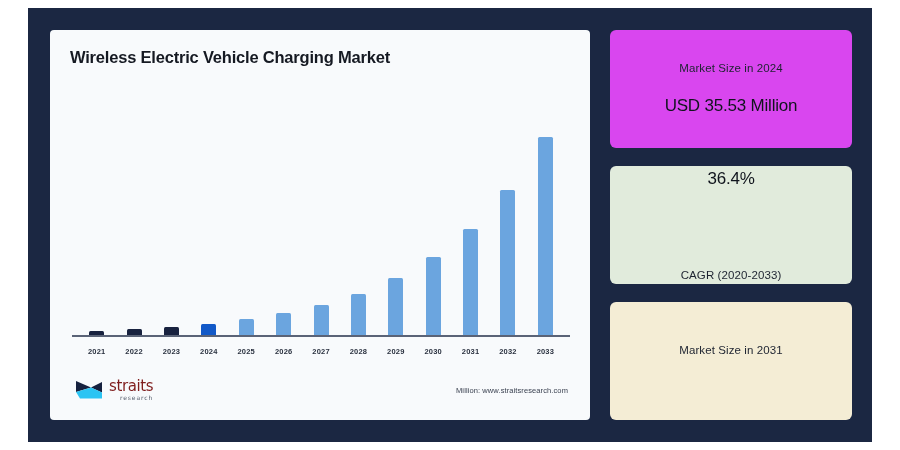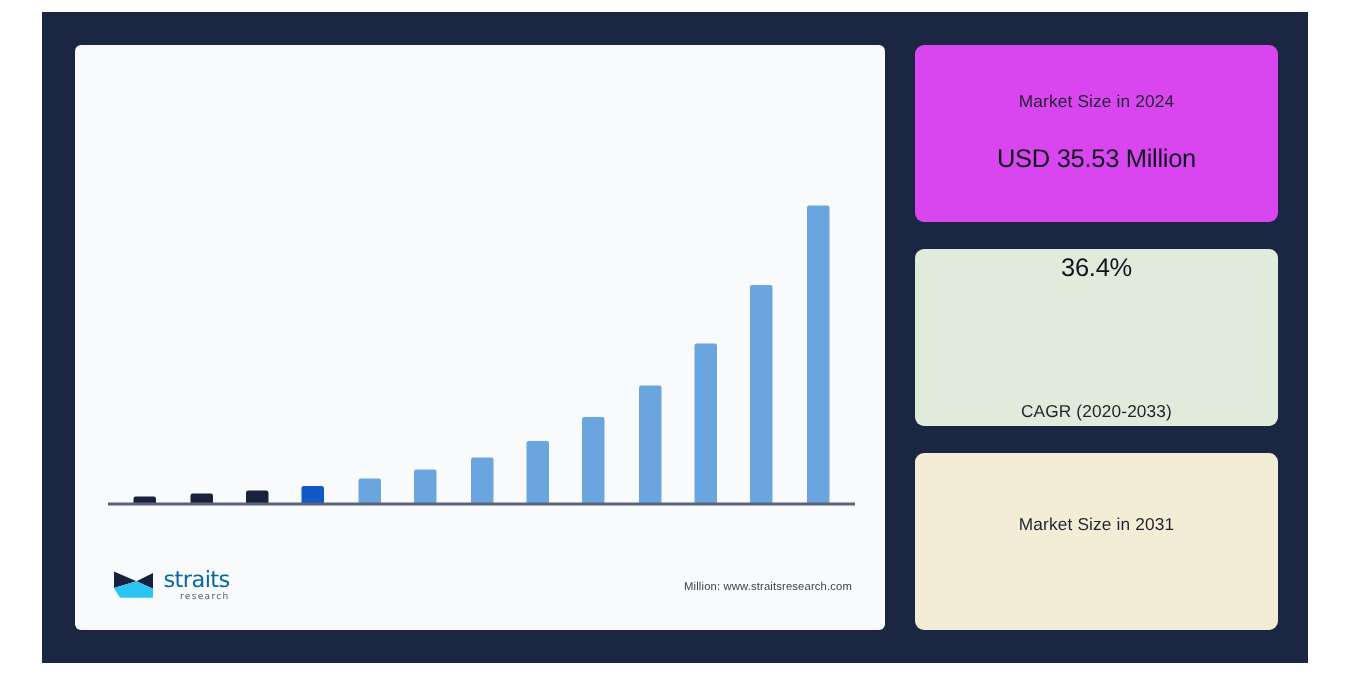--- a/index.html
+++ b/index.html
@@ -146,21 +146,21 @@
     height: 22px;
     flex: none;
   }
   .logo-text {
     display: flex;
     flex-direction: column;
     line-height: 1;
   }
   .logo-name {
     font-size: 15px;
-    color: #0369a1;
+    color: #7f1d1d;
     letter-spacing: -0.4px;
     font-family: "DejaVu Sans", sans-serif;
   }
   .logo-sub {
     font-size: 6px;
     color: #555d6b;
     letter-spacing: 0.9px;
     align-self: flex-end;
     margin-top: 1px;
     font-family: "DejaVu Sans", sans-serif;
@@ -206,20 +206,21 @@
   }
   .stat-card .gap-a { height: 22px; }
 </style>
 </head>
 <body>
 
 <div class="page">
   <div class="infographic">
 
     <div class="chart-card">
+      <div class="chart-title">Wireless Electric Vehicle Charging Market</div>
 
       <div class="plot-area">
         <div class="bars" id="bars-container">
             <div class="bar-col">
               <div class="bar dark" style="background: rgb(24, 34, 63); height: 4.635px;"></div>
             </div>
             <div class="bar-col">
               <div class="bar dark" style="background: rgb(24, 34, 63); height: 6.592px;"></div>
             </div>
             <div class="bar-col">
@@ -250,20 +251,35 @@
               <div class="bar" style="background: rgb(107, 165, 223); height: 107.154px;"></div>
             </div>
             <div class="bar-col">
               <div class="bar" style="background: rgb(107, 165, 223); height: 146.157px;"></div>
             </div>
             <div class="bar-col">
               <div class="bar" style="background: rgb(107, 165, 223); height: 199.35px;"></div>
             </div>
           </div>
         <div class="axis-line"></div>
+        <div class="axis-labels" id="axis-labels">
+            <div class="axis-label">2021</div>
+            <div class="axis-label">2022</div>
+            <div class="axis-label">2023</div>
+            <div class="axis-label">2024</div>
+            <div class="axis-label">2025</div>
+            <div class="axis-label">2026</div>
+            <div class="axis-label">2027</div>
+            <div class="axis-label">2028</div>
+            <div class="axis-label">2029</div>
+            <div class="axis-label">2030</div>
+            <div class="axis-label">2031</div>
+            <div class="axis-label">2032</div>
+            <div class="axis-label">2033</div>
+          </div>
       </div>
 
       <div class="chart-footer">
         <div class="logo">
           <span class="logo-mark">
             <svg viewBox="0 0 30 22" width="30" height="22">
               <path d="M2 2 L17 8.5 L2 13 Z" fill="#16213f"></path>
               <path d="M17 8.5 L28 3 L28 13.5 L17 8.5 Z" fill="#16213f"></path>
               <path d="M2 13 L17 8.5 L28 13.5 L28 19.5 L6 19.5 Z" fill="#2bc4f3"></path>
             </svg>

